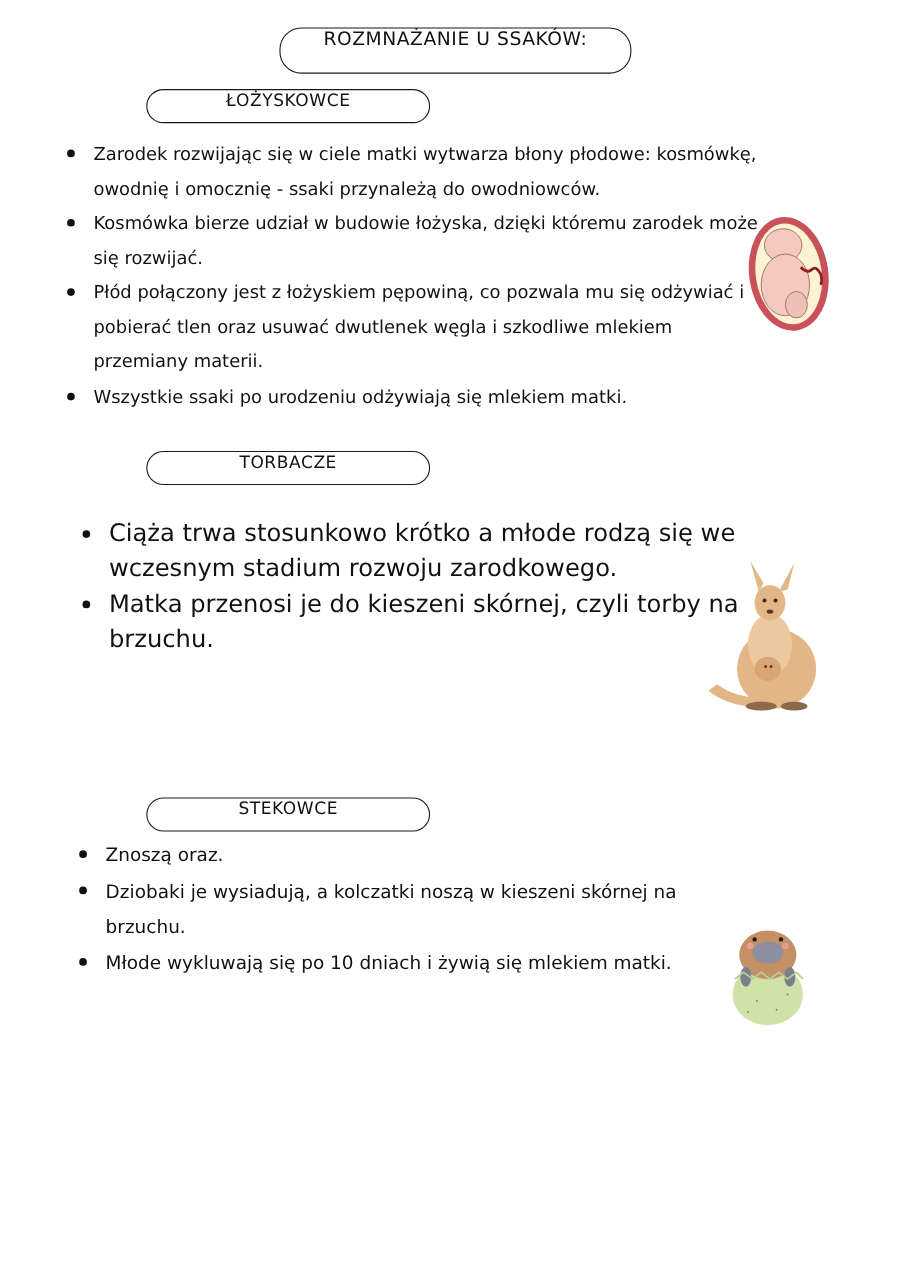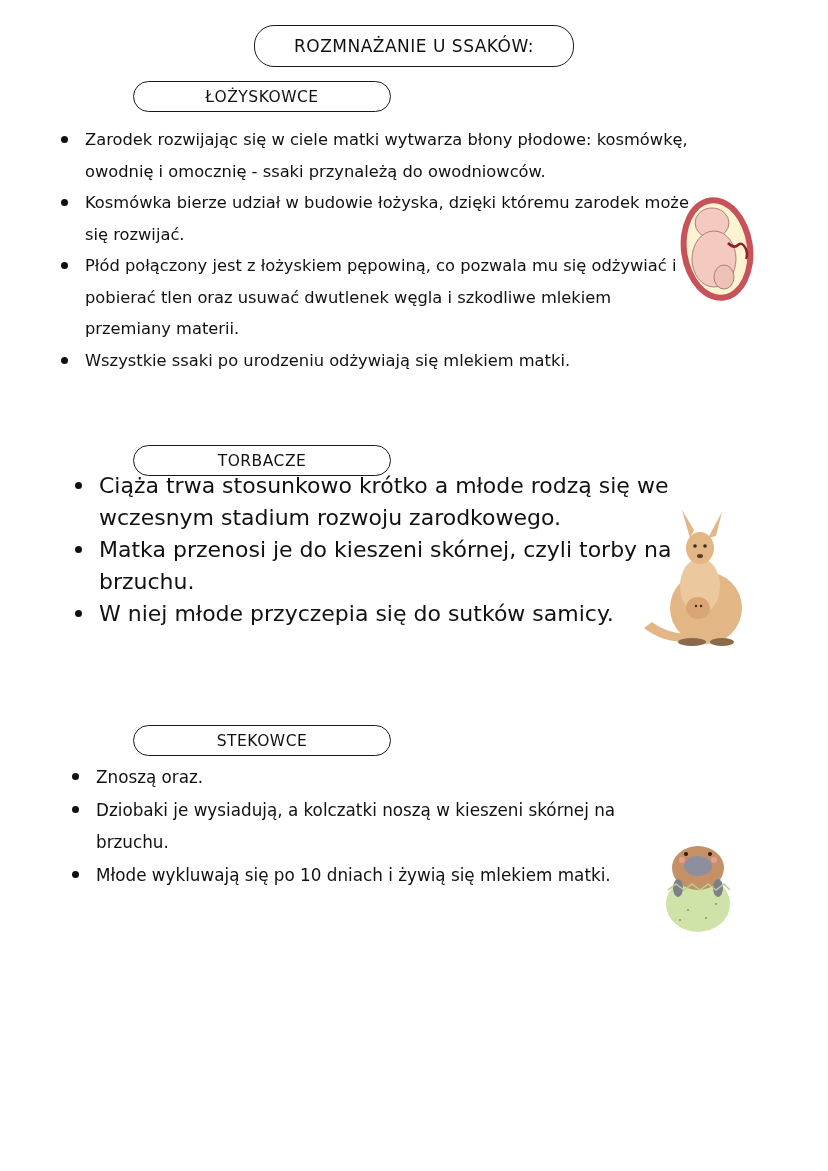--- a/index.html
+++ b/index.html
@@ -2,21 +2,21 @@
 <html><head>
   <meta charset="utf-8">
   <style>
     html, body { margin: 0; padding: 0; background: #ffffff; }
     body {
       width: 828px; height: 1171px; position: relative; overflow: hidden;
       font-family: "DejaVu Sans", sans-serif; color: #111111;
     }
     .pill {
       position: absolute; border: 1.5px solid #1a1a1a; border-radius: 20px;
-      box-sizing: border-box; display: flex; align-items: center; justify-content: center;
+      box-sizing: border-box; display: flex; align-items: flex-start; justify-content: center;
       font-family: "DejaVu Sans", sans-serif; letter-spacing: 0.5px; color: #111;
     }
     .title-pill { left: 254px; top: 25px; width: 320px; height: 42px; font-size: 17px; }
     .sec-pill { width: 258px; height: 31px; font-size: 15.5px; left: 133px; }
     ul.bullets {
       position: absolute; margin: 0; padding: 0; list-style: none;
       font-family: "DejaVu Sans", sans-serif; font-size: 16.3px; line-height: 31.5px; color: #111;
     }
     ul.bullets li { position: relative; padding-left: 27px; }
     ul.bullets li::before {
@@ -45,27 +45,26 @@
   <svg width="82" height="112" viewBox="0 0 82 112">
     <ellipse cx="41" cy="56" rx="36" ry="52" fill="#c9525a" transform="rotate(-8 41 56)"></ellipse>
     <ellipse cx="41" cy="56" rx="30" ry="46" fill="#fbf3d2" transform="rotate(-8 41 56)"></ellipse>
     <ellipse cx="36" cy="30" rx="17" ry="15" fill="#f3c9c0" stroke="#9a6b63" stroke-width="0.8"></ellipse>
     <ellipse cx="38" cy="66" rx="22" ry="28" fill="#f3c9c0" stroke="#9a6b63" stroke-width="0.8"></ellipse>
     <ellipse cx="48" cy="84" rx="10" ry="12" fill="#efc0b6" stroke="#9a6b63" stroke-width="0.8"></ellipse>
     <path d="M52 50 q6 6 10 2 q4 -4 8 4 q2 6 0 10" fill="none" stroke="#8f1d24" stroke-width="2.5"></path>
   </svg>
 </div>
 
-<div class="pill sec-pill" style="top:445px;">
+<div class="pill sec-pill" style="top:410px;">
   <span>TORBACZE</span>
 </div>
 <ul class="bullets" style="left:72px; top:470px; width:620px; line-height:32px; font-size:22px;">
   <li>Ciąża trwa stosunkowo krótko a młode rodzą się we wczesnym stadium rozwoju zarodkowego.</li>
   <li>Matka przenosi je do kieszeni skórnej, czyli torby na brzuchu.</li>
-  <li>W niej młode przyczepia się do sutków samicy.</li>
 </ul>
 <div class="illus" style="left:642px; top:508px; width:106px; height:142px;">
   <svg width="106" height="142" viewBox="0 0 106 142">
     <path d="M2 120 q20 16 50 14 l6 -8 q-30 2 -48 -12 z" fill="#e2b685"></path>
     <ellipse cx="64" cy="100" rx="36" ry="36" fill="#e2b685"></ellipse>
     <ellipse cx="58" cy="78" rx="20" ry="28" fill="#ecc89e"></ellipse>
     <ellipse cx="58" cy="40" rx="14" ry="16" fill="#e2b685"></ellipse>
     <path d="M48 30 l-8 -28 l12 20 z" fill="#e2b685"></path>
     <path d="M66 30 l14 -26 l-6 24 z" fill="#e2b685"></path>
     <circle cx="53" cy="38" r="1.8" fill="#3b2a1e"></circle>

